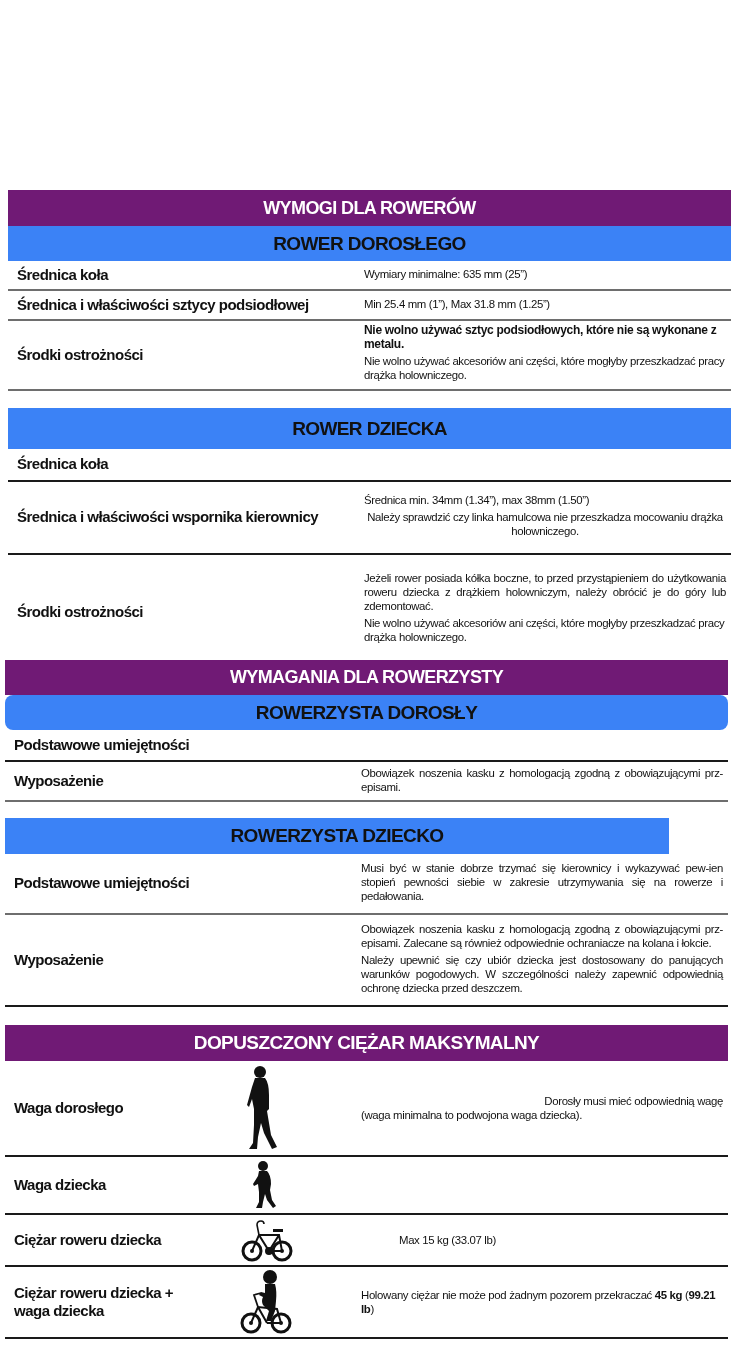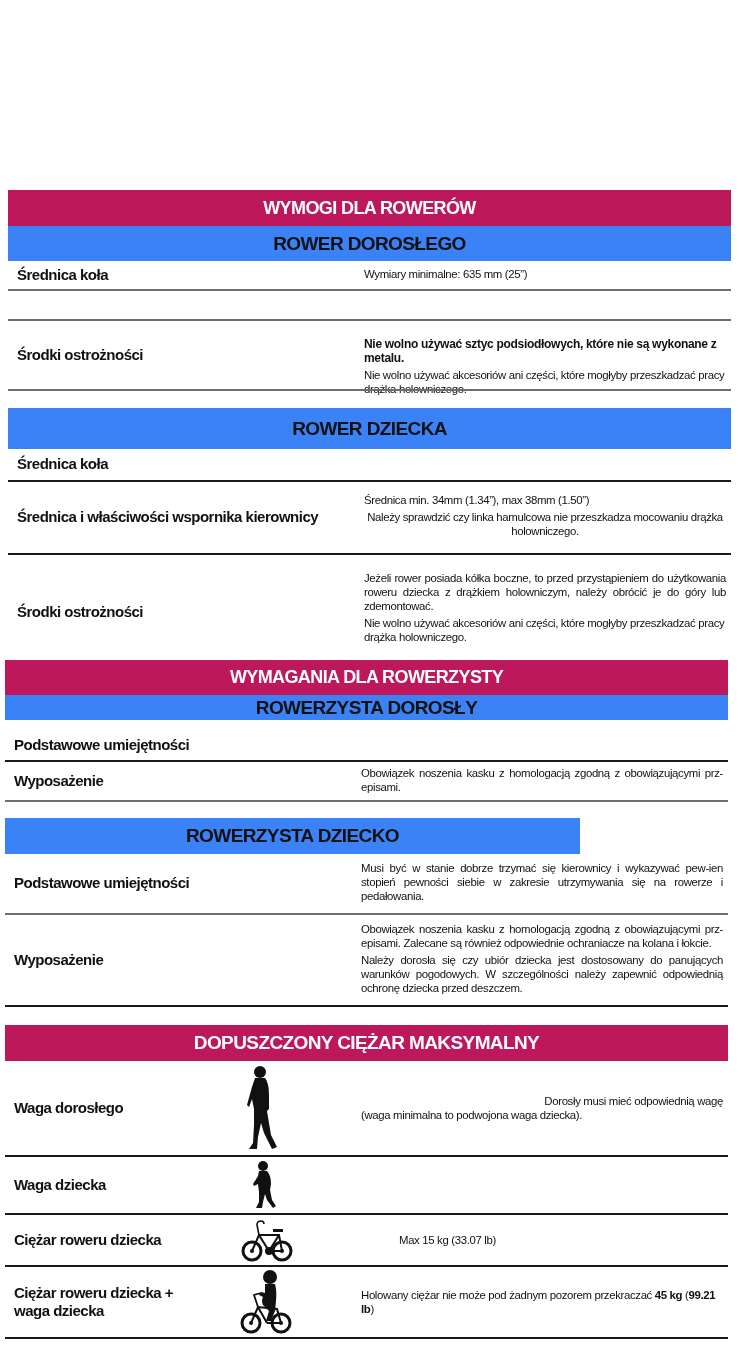--- a/index.html
+++ b/index.html
@@ -1,19 +1,19 @@
 <!DOCTYPE html>
 <html><head>
 <meta charset="utf-8">
 <style>
   html, body { margin: 0; padding: 0; background: #ffffff; }
   body { width: 739px; height: 1350px; position: relative; overflow: hidden;
          font-family: "Liberation Sans Narrow", "Liberation Sans", sans-serif; color: #111; }
   .sec { position: absolute; }
-  .h1 { background: #be185d; color: #fff; font-weight: bold; text-align: right;
+  .h1 { background: #701a75; color: #fff; font-weight: bold; text-align: right;
         font-size: 18px; letter-spacing: -0.6px; display: flex; align-items: center; justify-content: center; }
   .h2 { background: #3b82f6; color: #111; font-weight: bold; text-align: center;
         font-size: 19px; letter-spacing: -0.6px; display: flex; align-items: center; justify-content: center; }
   .row { position: absolute; left: 0; right: 0; display: flex; align-items: center; }
   .row .lbl { position: absolute; left: 9px; font-weight: bold; font-size: 15px; letter-spacing: -0.5px; line-height: 18px; }
   .row .val { position: absolute; font-size: 11.4px; line-height: 14px; letter-spacing: -0.35px; text-align: justify; }
   .row .val p { margin: 0 0 3px 0; }
   .row .val p.b { font-weight: bold; font-size: 12px; letter-spacing: -0.3px; }
   .line-g { position: absolute; left: 0; right: 0; height: 2px; background: #6e6e6e; }
   .line-k { position: absolute; left: 0; right: 0; height: 2px; background: #1a1a1a; }
@@ -30,25 +30,31 @@
 </div>
 
 <div class="sec" style="left:8px; top:261px; width:723px; height:130px;">
   <div class="row" style="top:0; height:28px;">
     <span class="lbl">Średnica koła</span>
     <div class="val" style="left:356px; width:360px;">
       <p>Wymiary minimalne: 635 mm (25”)</p>
     </div>
   </div>
   <div class="line-g" style="top:28px;"></div>
+  <div class="row" style="top:30px; height:28px;">
+    <span class="lbl">Średnica i właściwości sztycy podsiodłowej</span>
+    <div class="val" style="left:356px; width:360px;">
+      <p>Min 25.4 mm (1”), Max 31.8 mm (1.25”)</p>
+    </div>
+  </div>
   <div class="line-g" style="top:58px;"></div>
   <div class="row" style="top:60px; height:68px;">
     <span class="lbl">Środki ostrożności</span>
     <div class="val" style="left:356px; width:362px; top:2px;">
-      <p class="b" style="text-align:left;margin-top:14px;">Nie wolno używać sztyc podsiodłowych, które nie są wykonane z metalu.</p>
+      <p class="b" style="text-align:left;">Nie wolno używać sztyc podsiodłowych, które nie są wykonane z metalu.</p>
       <p style="text-align:left;">Nie wolno używać akcesoriów ani części, które mogłyby przeszkadzać pracy drążka holowniczego.</p>
     </div>
   </div>
   <div class="line-g" style="top:128px;"></div>
 </div>
 
 <div class="sec h2" style="left:8px; top:408px; width:723px; height:41px;">
   <span>ROWER DZIECKA</span>
 </div>
 <div class="sec" style="left:8px; top:449px; width:723px; height:210px;">
@@ -69,53 +75,53 @@
     <div class="val" style="left:356px; width:362px; top:4px;">
       <p>Jeżeli rower posiada kółka boczne, to przed przystąpieniem do użytkowania roweru dziecka z drążkiem holowniczym, należy obrócić je do góry lub zdemontować.</p>
       <p style="text-align:left;">Nie wolno używać akcesoriów ani części, które mogłyby przeszkadzać pracy drążka holowniczego.</p>
     </div>
   </div>
 </div>
 
 <div class="sec h1" style="left:5px; top:660px; width:723px; height:35px;">
   <span>WYMAGANIA DLA ROWERZYSTY</span>
 </div>
-<div class="sec h2" style="left:5px; top:695px; width:723px; height:25px;">
+<div class="sec h2" style="left:5px; top:695px; width:723px; height:35px;border-radius:8px;">
   <span>ROWERZYSTA DOROSŁY</span>
 </div>
 <div class="sec" style="left:5px; top:730px; width:723px; height:72px;">
   <div class="row" style="top:0; height:30px;">
     <span class="lbl">Podstawowe umiejętności</span>
   </div>
   <div class="line-k" style="top:30px;"></div>
   <div class="row" style="top:32px; height:38px;">
     <span class="lbl">Wyposażenie</span>
     <div class="val" style="left:356px; width:362px;">
       <p>Obowiązek noszenia kasku z homologacją zgodną z obowiązującymi prz-episami.</p>
     </div>
   </div>
   <div class="line-g" style="top:70px;"></div>
 </div>
 
-<div class="sec h2" style="left:5px; top:818px; width:575px; height:36px;">
+<div class="sec h2" style="left:5px; top:818px; width:664px; height:36px;">
   <span>ROWERZYSTA DZIECKO</span>
 </div>
 <div class="sec" style="left:5px; top:854px; width:723px; height:156px;">
   <div class="row" style="top:0; height:58px;">
     <span class="lbl">Podstawowe umiejętności</span>
     <div class="val" style="left:356px; width:362px;">
       <p>Musi być w stanie dobrze trzymać się kierownicy i wykazywać pew-ien stopień pewności siebie w zakresie utrzymywania się na rowerze i pedałowania.</p>
     </div>
   </div>
   <div class="line-g" style="top:59px;"></div>
   <div class="row" style="top:61px; height:90px;">
     <span class="lbl">Wyposażenie</span>
     <div class="val" style="left:356px; width:362px;">
       <p>Obowiązek noszenia kasku z homologacją zgodną z obowiązującymi prz-episami. Zalecane są również odpowiednie ochraniacze na kolana i łokcie.</p>
-      <p>Należy dorosła się czy ubiór dziecka jest dostosowany do panujących warunków pogodowych. W szczególności należy zapewnić odpowiednią ochronę dziecka przed deszczem.</p>
+      <p>Należy upewnić się czy ubiór dziecka jest dostosowany do panujących warunków pogodowych. W szczególności należy zapewnić odpowiednią ochronę dziecka przed deszczem.</p>
     </div>
   </div>
   <div class="line-k" style="top:151px;"></div>
 </div>
 
 <div class="sec h1" style="left:5px; top:1025px; width:723px; height:36px; font-size:19px;">
   <span>DOPUSZCZONY CIĘŻAR MAKSYMALNY</span>
 </div>
 <div class="sec" style="left:5px; top:1061px; width:723px; height:280px;">
 

